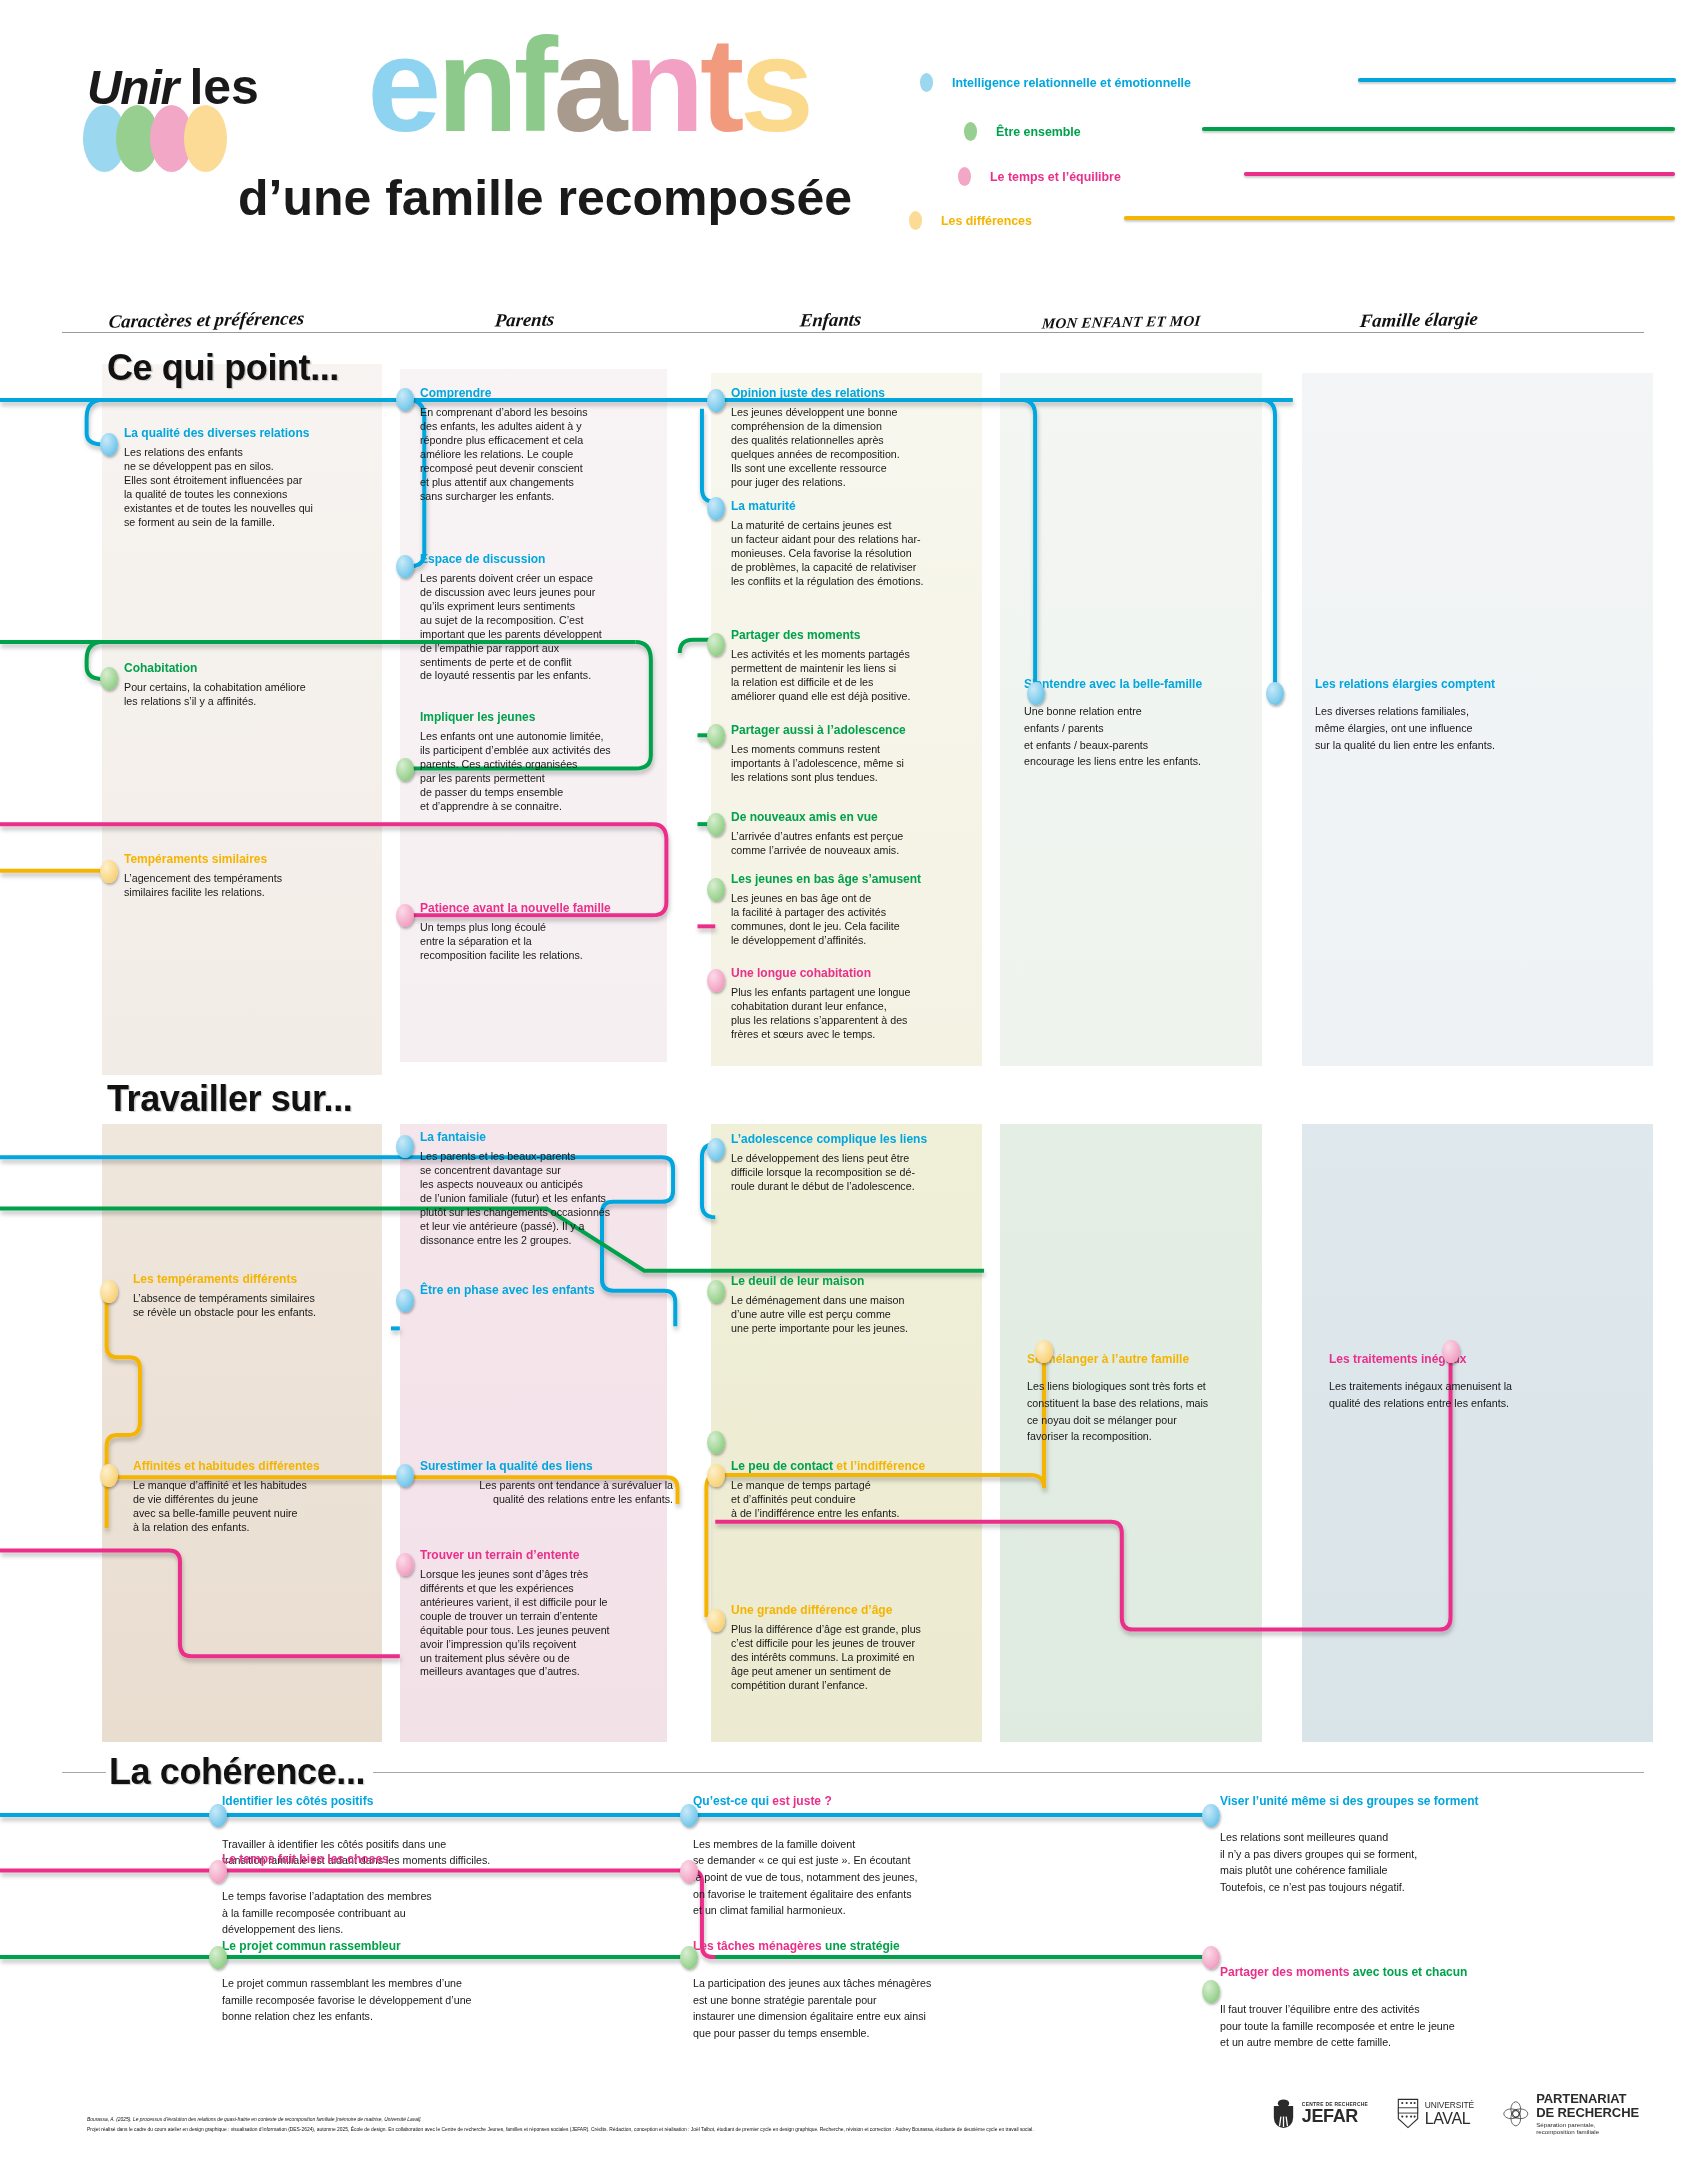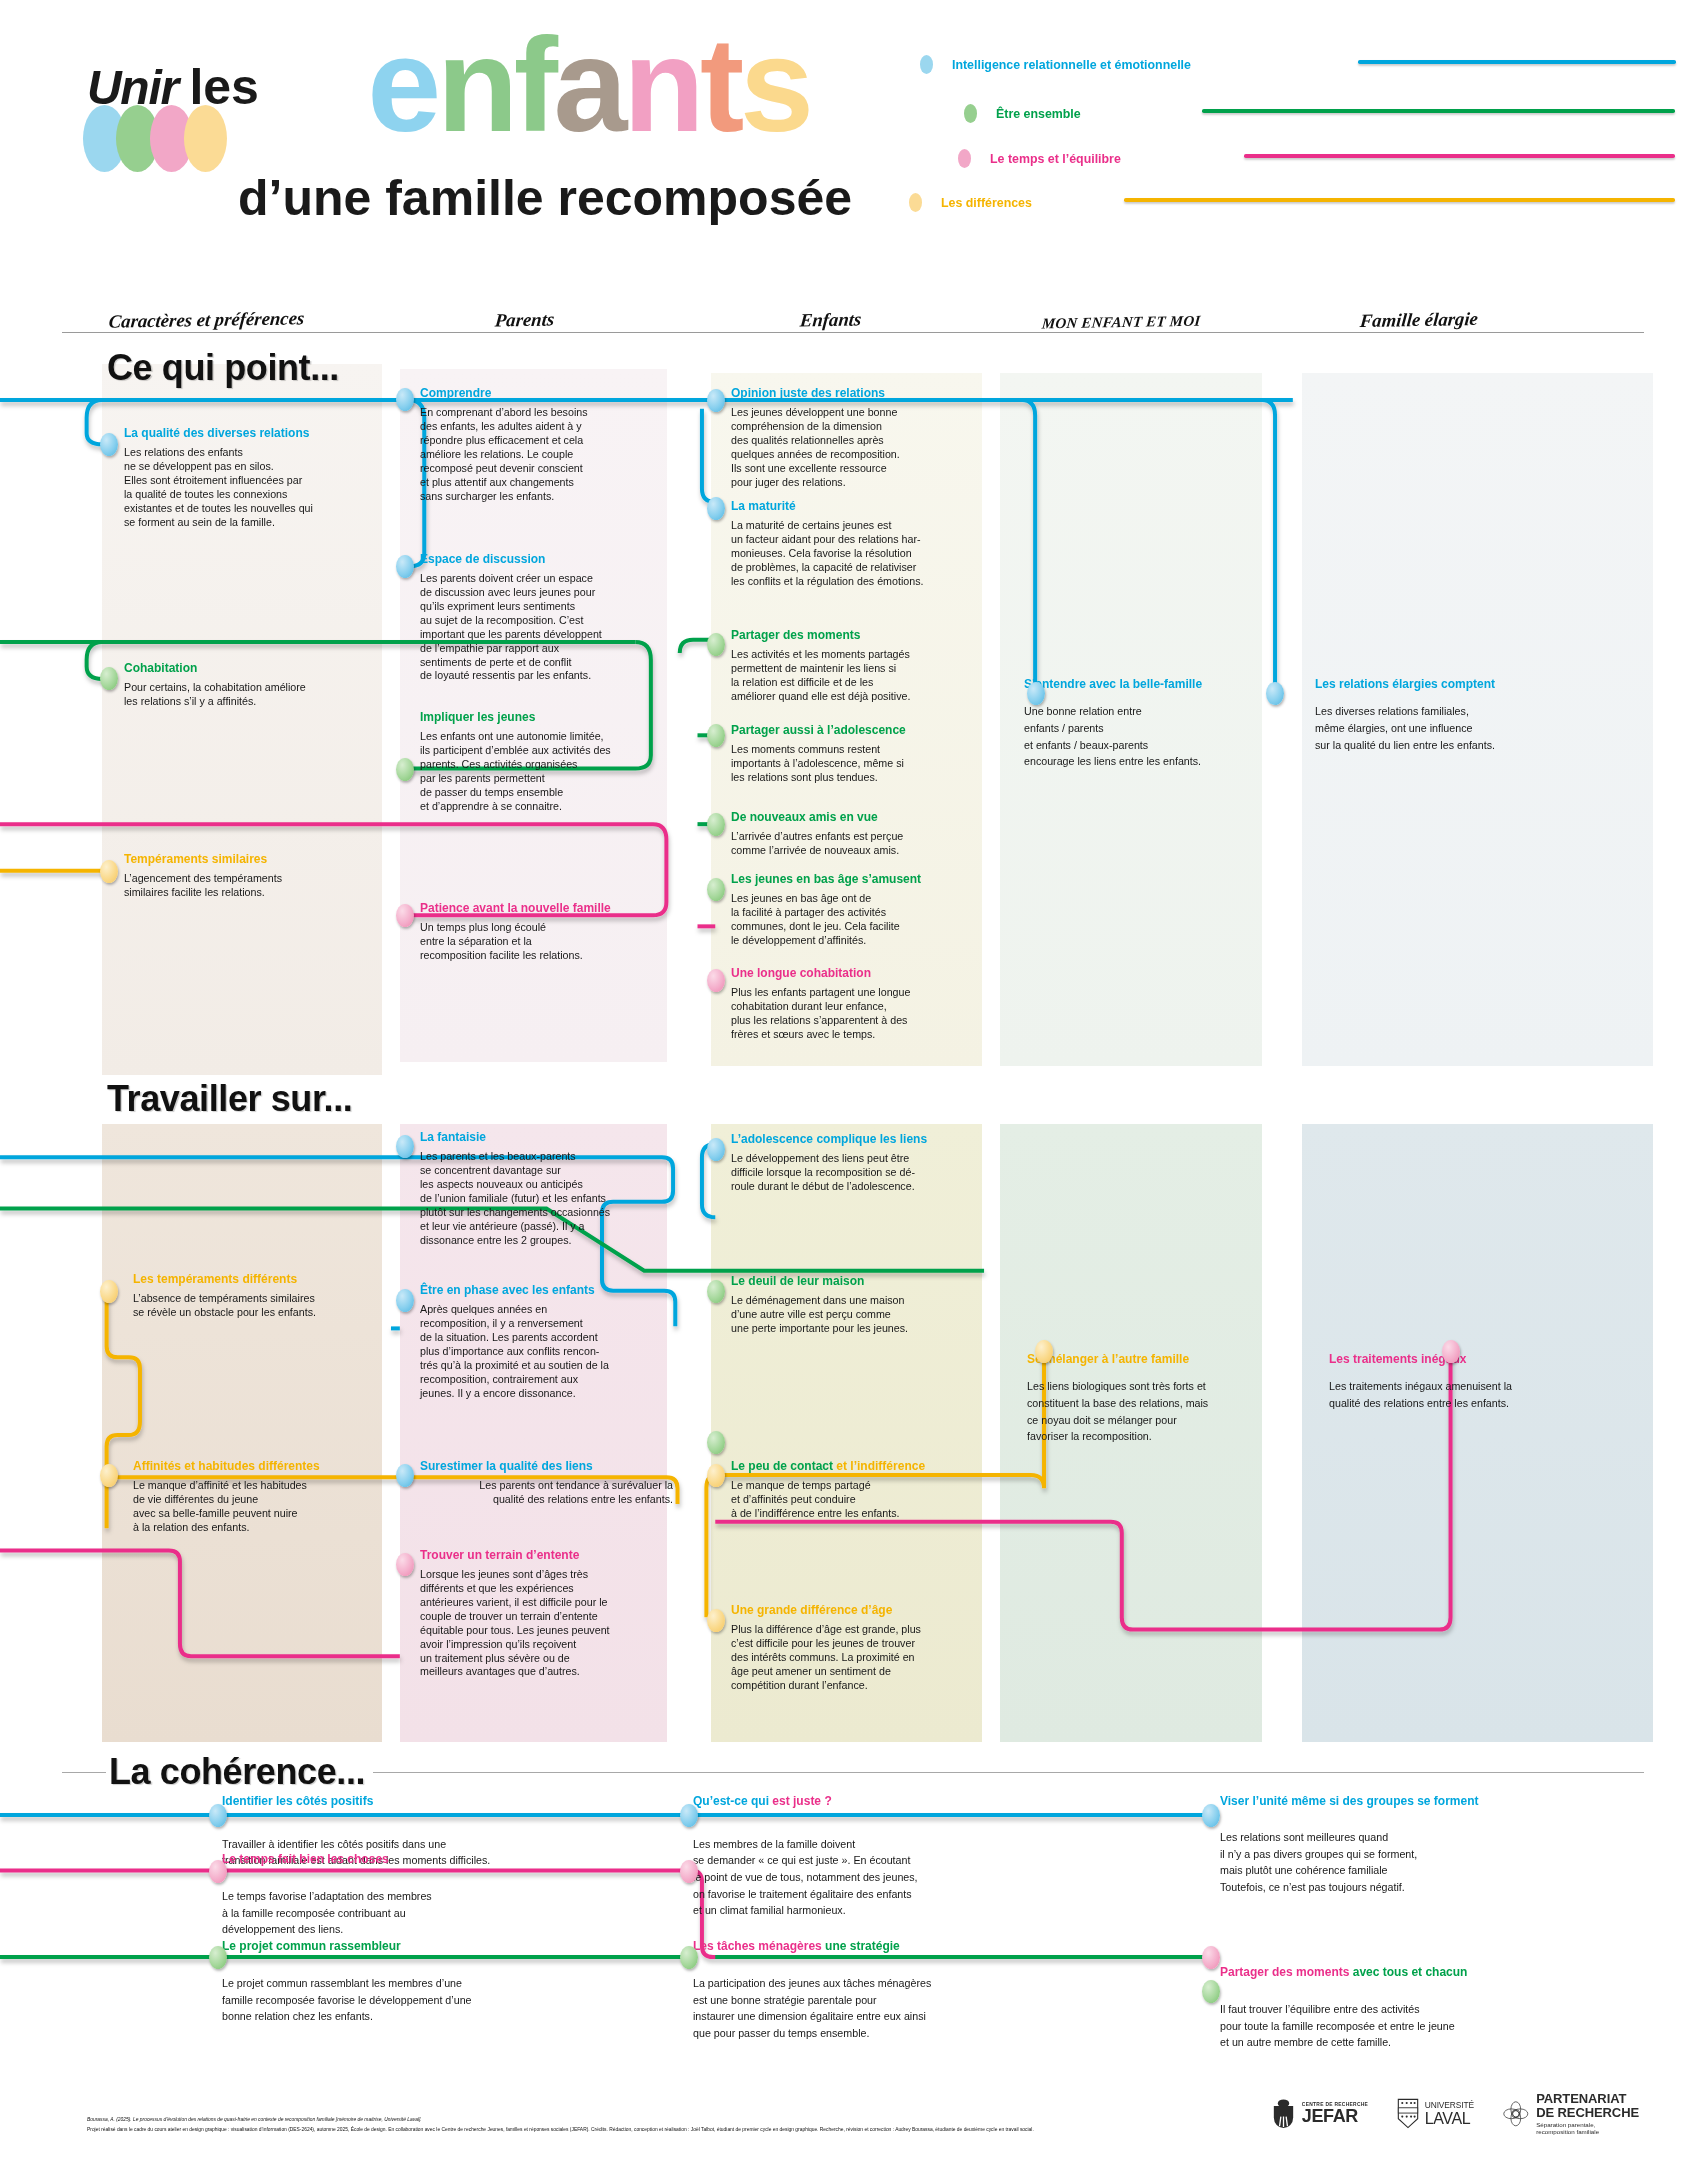--- a/index.html
+++ b/index.html
@@ -28,21 +28,21 @@
     font-size:50px; font-weight:bold; color:#1a1a1a; white-space:nowrap; z-index:6;
   }
   
   .blob { position:absolute; border-radius:50%; z-index:1; }
 
   
   .enfant-letters { position:relative; display:inline-block; }
   .enfant-letters span { display:inline-block; }
 
   
-  #legend { left:920px; top:42px; width:755px; height:178px; }
+  #legend { left:920px; top:60px; width:755px; height:178px; }
   .legend-row { position:absolute; height:27px; display:flex; align-items:center; }
   .legend-dot { width:13.3px; height:18.7px; border-radius:50%; flex:0 0 auto; }
   .legend-label { font-size:12.4px; font-weight:bold; margin-left:18.7px; white-space:nowrap; }
   .legend-line { position:absolute; height:3.6px; border-radius:1.8px; box-shadow:0 1.8px 2.2px rgba(0,0,0,.22); }
 
   
   #col-headers { left:0; top:280px; width:1706px; height:58px; }
   .col-head {
     position:absolute; bottom:7.1px; font-size:18.7px; font-weight:bold;
     font-style:italic; color:#111; white-space:nowrap;
@@ -388,27 +388,20 @@
 les aspects nouveaux ou anticipés
 de l’union familiale (futur) et les enfants
 plutôt sur les changements occasionnés
 et leur vie antérieure (passé). Il y a
 dissonance entre les 2 groupes.</p>
 </div>
 
 <div class="knob blue" style="left:396px; top:1289px;"></div>
 <div class="entry" style="left:420px; top:1284px; width:253px;">
   <h3 style="color:#00a6dd;">Être en phase avec les enfants</h3>
-  <p style="white-space:pre-line;">Après quelques années en
-recomposition, il y a renversement
-de la situation. Les parents accordent
-plus d’importance aux conflits rencon-
-trés qu’à la proximité et au soutien de la
-recomposition, contrairement aux
-jeunes. Il y a encore dissonance.</p>
 </div>
 
 <div class="knob blue" style="left:396px; top:1464px;"></div>
 <div class="entry" style="left:420px; top:1460px; width:253px;">
   <h3 style="color:#00a6dd;">Surestimer la qualité des liens</h3>
   <p style="white-space:pre-line;text-align:right;">Les parents ont tendance à surévaluer la
 qualité des relations entre les enfants.</p>
 </div>
 
 <div class="knob pink" style="left:396px; top:1553px;"></div>

